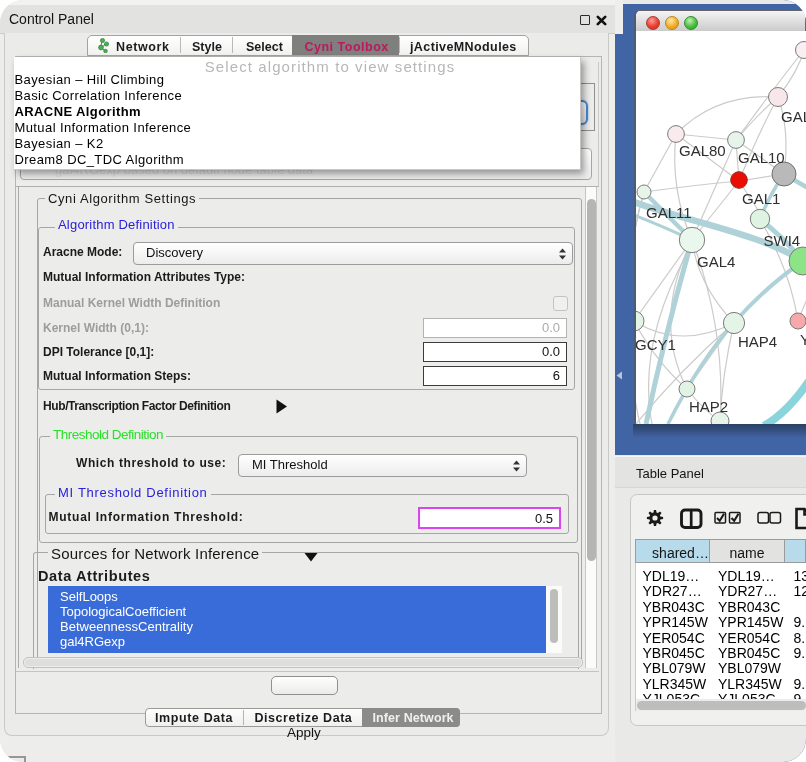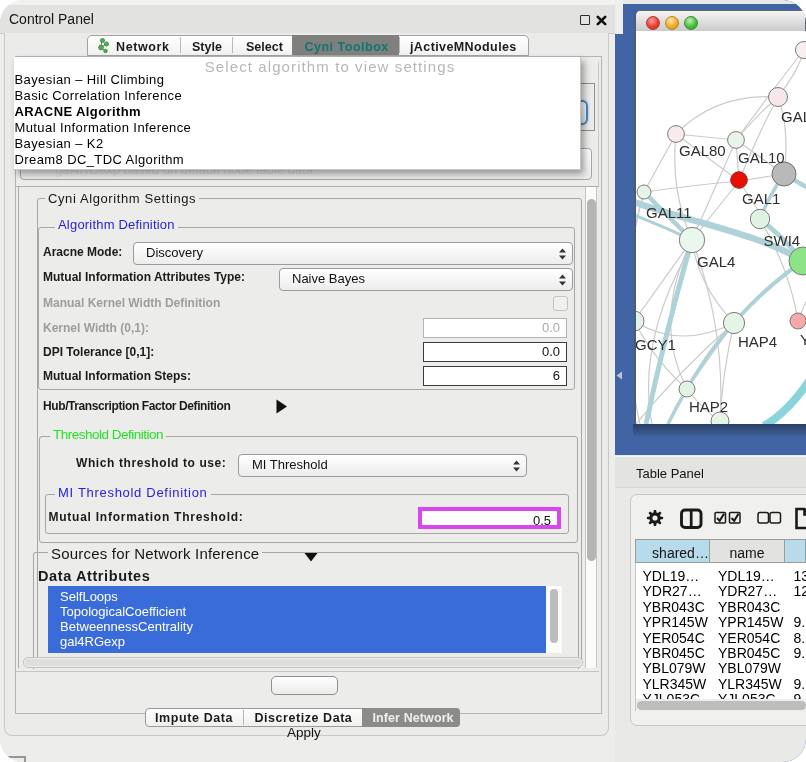--- a/index.html
+++ b/index.html
@@ -47,21 +47,21 @@
 <svg class="abs" style="left:98px;top:38px;" width="13" height="15" viewBox="0 0 13 15">
  <path d="M4,3 L3,8 M4,9 L8,6 M4,10 L7,13" stroke="#7a7a7a" stroke-width="1"></path>
  <circle cx="4.5" cy="2.5" r="2.1" fill="#4caf50" stroke="#2e7d32" stroke-width="0.7"></circle>
  <circle cx="3" cy="9.5" r="2.4" fill="#4caf50" stroke="#2e7d32" stroke-width="0.7"></circle>
  <circle cx="8.5" cy="6" r="2.1" fill="#4caf50" stroke="#2e7d32" stroke-width="0.7"></circle>
  <circle cx="7.5" cy="13" r="1.8" fill="#4caf50" stroke="#2e7d32" stroke-width="0.7"></circle>
 </svg>
 <div class="abs" style="left:116px;top:40px;font-size:12.5px;letter-spacing:0.6px;font-weight:bold;color:#1c1c1c;">Network</div>
 <div class="abs" style="left:192px;top:40px;font-size:12.5px;font-weight:bold;color:#1c1c1c;">Style</div>
 <div class="abs" style="left:246px;top:40px;font-size:12.5px;font-weight:bold;color:#1c1c1c;">Select</div>
-<div class="abs" style="left:304.5px;top:40px;font-size:12.5px;letter-spacing:0.5px;font-weight:bold;color:#0f766e;">Cyni Toolbox</div>
+<div class="abs" style="left:304.5px;top:40px;font-size:12.5px;letter-spacing:0.5px;font-weight:bold;color:#be185d;">Cyni Toolbox</div>
 <div class="abs" style="left:410px;top:40px;font-size:12.5px;letter-spacing:0.4px;font-weight:bold;color:#1c1c1c;">jActiveMNodules</div>
 
 <div class="abs" style="left:20px;top:148px;width:570px;height:30px;background:linear-gradient(#ffffff,#ebebeb);border:1px solid #a6a6a5;border-radius:4px;"></div>
 <div class="abs" style="left:55px;top:170px;width:400px;height:7px;overflow:hidden;">
   <div style="position:relative;top:-8px;font-size:13px;color:#dcdcdb;white-space:nowrap;">gal4RGexp based on default node table data</div>
 </div>
 
 <div class="abs" style="left:420px;top:100px;width:164px;height:21px;background:linear-gradient(#ffffff,#e8e8e8);border:2.5px solid #4788c7;border-radius:6px;box-shadow:0 0 2px #74aae2;"></div>
 <div class="abs" style="left:594px;top:83px;width:1px;height:48px;background:#8f8f8e;"></div>
 <div class="abs" style="left:579px;top:130px;width:16px;height:1px;background:#8f8f8e;"></div>
@@ -81,26 +81,20 @@
 <div class="flab" style="left:55px;top:216.5px;color:#2a21d8;letter-spacing:0.2px;">Algorithm Definition</div>
 
 <div class="lbl" style="left:43px;top:244.5px;">Aracne Mode:</div>
 <div class="combo" style="left:133px;top:242px;width:438px;height:21px;">
   <div class="ctext" style="top:1.5px;left:12px;">Discovery</div>
   <svg width="9" height="12" viewBox="0 0 9 12">
         <path d="M4.5,0.5 L8,4.5 L1,4.5 Z M4.5,11.5 L8,7.5 L1,7.5 Z" fill="#333"></path>
       </svg>
 </div>
 <div class="lbl" style="left:43px;top:270px;">Mutual Information Attributes Type:</div>
-<div class="combo" style="left:279px;top:268px;width:292px;height:21px;">
-  <div class="ctext" style="top:1.5px;left:12px;">Naive Bayes</div>
-  <svg width="9" height="12" viewBox="0 0 9 12">
-        <path d="M4.5,0.5 L8,4.5 L1,4.5 Z M4.5,11.5 L8,7.5 L1,7.5 Z" fill="#333"></path>
-      </svg>
-</div>
 <div class="glbl" style="left:43px;top:296px;">Manual Kernel Width Definition</div>
 <div class="abs" style="left:553px;top:296px;width:13px;height:13px;background:#f0f0ef;border:1px solid #c3c3c2;border-radius:3px;"></div>
 <div class="glbl" style="left:43px;top:320.5px;">Kernel Width (0,1):</div>
 <div class="inp" style="left:423px;top:318px;width:144px;height:20px;border:1px solid #b3b3b2;color:#ababab;line-height:18px;">0.0</div>
 <div class="lbl" style="left:43px;top:344.5px;">DPI Tolerance [0,1]:</div>
 <div class="inp" style="left:423px;top:342px;width:144px;height:20px;border:1px solid #3c3c3c;line-height:18px;">0.0</div>
 <div class="lbl" style="left:43px;top:369px;">Mutual Information Steps:</div>
 <div class="inp" style="left:423px;top:366px;width:144px;height:20px;border:1px solid #3c3c3c;line-height:18px;">6</div>
 
 <div class="lbl" style="left:43px;top:398.5px;letter-spacing:-0.4px;">Hub/Transcription Factor Definition</div>
@@ -114,21 +108,21 @@
 <div class="combo" style="left:238px;top:454px;width:287px;height:21px;">
   <div class="ctext" style="top:1.5px;left:13px;">MI Threshold</div>
   <svg width="9" height="12" viewBox="0 0 9 12">
         <path d="M4.5,0.5 L8,4.5 L1,4.5 Z M4.5,11.5 L8,7.5 L1,7.5 Z" fill="#333"></path>
       </svg>
 </div>
 
 <div class="fieldset" style="left:45px;top:494px;width:522px;height:38px;"></div>
 <div class="flab" style="left:55px;top:485px;color:#2a21d8;letter-spacing:0.7px;">MI Threshold Definition</div>
 <div class="lbl" style="left:48.5px;top:510px;letter-spacing:0.75px;">Mutual Information Threshold:</div>
-<div class="inp" style="left:418px;top:507px;width:143px;height:22px;border:4px solid #d946ef;line-height:20px;">0.5</div>
+<div class="inp" style="left:418px;top:507px;width:143px;height:22px;border:2px solid #d946ef;line-height:20px;">0.5</div>
 
 <div class="fieldset" style="left:33px;top:552px;width:544px;height:116px;border-bottom:none;border-radius:3px 3px 0 0;"></div>
 <div class="flab" style="left:48px;top:545px;color:#161616;font-size:15px;letter-spacing:0.2px;">Sources for Network Inference</div>
 <svg class="abs" style="left:304px;top:552px;" width="14" height="10" viewBox="0 0 14 10">
       <path d="M0.5,1 L13.5,1 L7,9.5 Z" fill="#111"></path>
     </svg>
 <div class="lbl" style="left:38px;top:568px;font-size:14.5px;letter-spacing:0.6px;">Data Attributes</div>
 
 <div class="abs" style="left:48px;top:586px;width:498px;height:67px;background:#3a6cd9;"></div>
 <div class="abs" style="left:60px;top:588.5px;font-size:13px;color:#fff;">SelfLoops</div>

